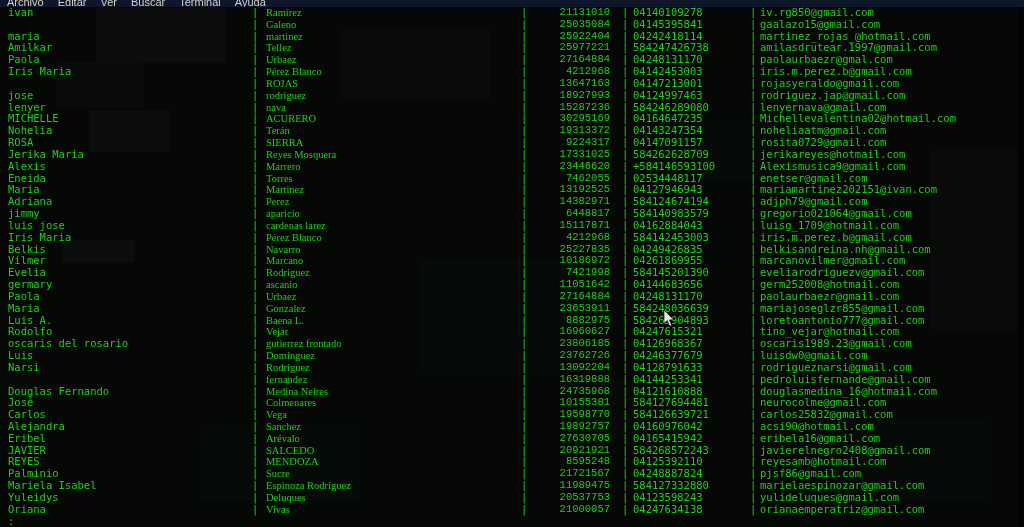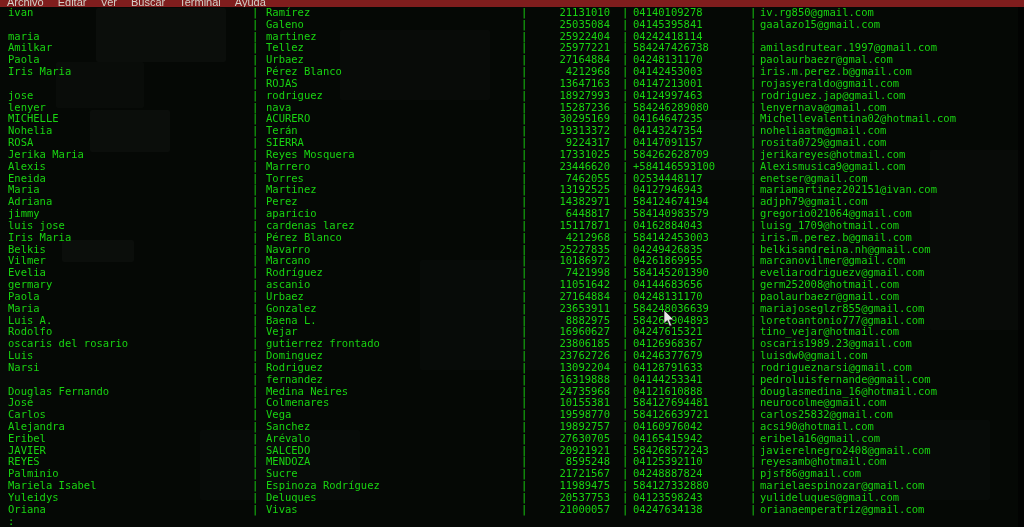--- a/index.html
+++ b/index.html
@@ -41,21 +41,21 @@
   .wallpaper-bleed.b10{ left: 830px; top: 420px; width: 160px; height: 80px; background: rgba(105,120,115,0.03); }
   .wallpaper-bleed.b11{ left: 0px;   top: 300px; width: 40px;  height: 120px; background: rgba(105,120,115,0.028); }
   .wallpaper-bleed.b12{ left: 560px; top: 380px; width: 120px; height: 60px; background: rgba(105,120,115,0.028); }
 
   
   #menubar {
     position: absolute;
     left: 0; top: 0;
     width: 1024px;
     height: 7px;
-    background: #7f1d1d;
+    background: #0f172a;
     overflow: hidden;
     display: flex;
     align-items: flex-end;
     z-index: 5;
   }
   #menubar .menu-item {
     color: #d3d0c8;
     font-family: "Liberation Sans", sans-serif;
     font-size: 11px;
     line-height: 11px;
@@ -88,23 +88,23 @@
   }
 
   .col {
     position: absolute;
     top: 0;
     white-space: pre;
     color: #19d411;
   }
   .c-first { left: 8px;   width: 245px; text-align: left; }
   .c-sep1  { left: 252px; }
-  .c-last  { left: 266px; width: 250px; text-align: left; }
+  .c-last  { left: 266px; width: 250px; text-align: left; font-family: Liberation Serif, serif; }
   .c-sep2  { left: 521px; }
-  .c-id    { left: 530px; width: 80px;  text-align: right; }
+  .c-id    { left: 530px; width: 80px;  text-align: right; font-family: Liberation Mono, monospace; }
   .c-sep3  { left: 622px; }
   .c-phone { left: 633px; width: 120px; text-align: left; }
   .c-sep4  { left: 750px; }
   .c-email { left: 760px; width: 262px; text-align: left; }
 
   .pager-prompt {
     position: absolute;
     left: 8px;
     color: #19d411;
   }
@@ -153,21 +153,21 @@
       <span class="menu-item">Editar</span>
       <span class="menu-item">Ver</span>
       <span class="menu-item">Buscar</span>
       <span class="menu-item">Terminal</span>
       <span class="menu-item">Ayuda</span>
     </div>
 
   <div id="terminal-body">
       <div class="term-row"><span class="col c-first">ivan</span><span class="col c-sep1">|</span><span class="col c-last">Ramírez</span><span class="col c-sep2">|</span><span class="col c-id">21131010</span><span class="col c-sep3">|</span><span class="col c-phone">04140109278</span><span class="col c-sep4">|</span><span class="col c-email">iv.rg850@gmail.com</span></div>
       <div class="term-row"><span class="col c-sep1">|</span><span class="col c-last">Galeno</span><span class="col c-sep2">|</span><span class="col c-id">25035084</span><span class="col c-sep3">|</span><span class="col c-phone">04145395841</span><span class="col c-sep4">|</span><span class="col c-email">gaalazo15@gmail.com</span></div>
-      <div class="term-row"><span class="col c-first">maria</span><span class="col c-sep1">|</span><span class="col c-last">martinez</span><span class="col c-sep2">|</span><span class="col c-id">25922404</span><span class="col c-sep3">|</span><span class="col c-phone">04242418114</span><span class="col c-sep4">|</span></div>
+      <div class="term-row"><span class="col c-first">maria</span><span class="col c-sep1">|</span><span class="col c-last">martinez</span><span class="col c-sep2">|</span><span class="col c-id">25922404</span><span class="col c-sep3">|</span><span class="col c-phone">04242418114</span><span class="col c-sep4">|</span><span class="col c-email">martinez_rojas_@hotmail.com</span></div>
       <div class="term-row"><span class="col c-first">Amilkar</span><span class="col c-sep1">|</span><span class="col c-last">Tellez</span><span class="col c-sep2">|</span><span class="col c-id">25977221</span><span class="col c-sep3">|</span><span class="col c-phone">584247426738</span><span class="col c-sep4">|</span><span class="col c-email">amilasdrutear.1997@gmail.com</span></div>
       <div class="term-row"><span class="col c-first">Paola</span><span class="col c-sep1">|</span><span class="col c-last">Urbaez</span><span class="col c-sep2">|</span><span class="col c-id">27164884</span><span class="col c-sep3">|</span><span class="col c-phone">04248131170</span><span class="col c-sep4">|</span><span class="col c-email">paolaurbaezr@gmal.com</span></div>
       <div class="term-row"><span class="col c-first">Iris Maria</span><span class="col c-sep1">|</span><span class="col c-last">Pérez Blanco</span><span class="col c-sep2">|</span><span class="col c-id">4212968</span><span class="col c-sep3">|</span><span class="col c-phone">04142453003</span><span class="col c-sep4">|</span><span class="col c-email">iris.m.perez.b@gmail.com</span></div>
       <div class="term-row"><span class="col c-sep1">|</span><span class="col c-last">ROJAS</span><span class="col c-sep2">|</span><span class="col c-id">13647163</span><span class="col c-sep3">|</span><span class="col c-phone">04147213001</span><span class="col c-sep4">|</span><span class="col c-email">rojasyeraldo@gmail.com</span></div>
       <div class="term-row"><span class="col c-first">jose</span><span class="col c-sep1">|</span><span class="col c-last">rodriguez</span><span class="col c-sep2">|</span><span class="col c-id">18927993</span><span class="col c-sep3">|</span><span class="col c-phone">04124997463</span><span class="col c-sep4">|</span><span class="col c-email">rodriguez.jap@gmail.com</span></div>
       <div class="term-row"><span class="col c-first">lenyer</span><span class="col c-sep1">|</span><span class="col c-last">nava</span><span class="col c-sep2">|</span><span class="col c-id">15287236</span><span class="col c-sep3">|</span><span class="col c-phone">584246289080</span><span class="col c-sep4">|</span><span class="col c-email">lenyernava@gmail.com</span></div>
       <div class="term-row"><span class="col c-first">MICHELLE</span><span class="col c-sep1">|</span><span class="col c-last">ACURERO</span><span class="col c-sep2">|</span><span class="col c-id">30295169</span><span class="col c-sep3">|</span><span class="col c-phone">04164647235</span><span class="col c-sep4">|</span><span class="col c-email">Michellevalentina02@hotmail.com</span></div>
       <div class="term-row"><span class="col c-first">Nohelia</span><span class="col c-sep1">|</span><span class="col c-last">Terán</span><span class="col c-sep2">|</span><span class="col c-id">19313372</span><span class="col c-sep3">|</span><span class="col c-phone">04143247354</span><span class="col c-sep4">|</span><span class="col c-email">noheliaatm@gmail.com</span></div>
       <div class="term-row"><span class="col c-first">ROSA</span><span class="col c-sep1">|</span><span class="col c-last">SIERRA</span><span class="col c-sep2">|</span><span class="col c-id">9224317</span><span class="col c-sep3">|</span><span class="col c-phone">04147091157</span><span class="col c-sep4">|</span><span class="col c-email">rosita0729@gmail.com</span></div>
       <div class="term-row"><span class="col c-first">Jerika Maria</span><span class="col c-sep1">|</span><span class="col c-last">Reyes Mosquera</span><span class="col c-sep2">|</span><span class="col c-id">17331025</span><span class="col c-sep3">|</span><span class="col c-phone">584262628709</span><span class="col c-sep4">|</span><span class="col c-email">jerikareyes@hotmail.com</span></div>

